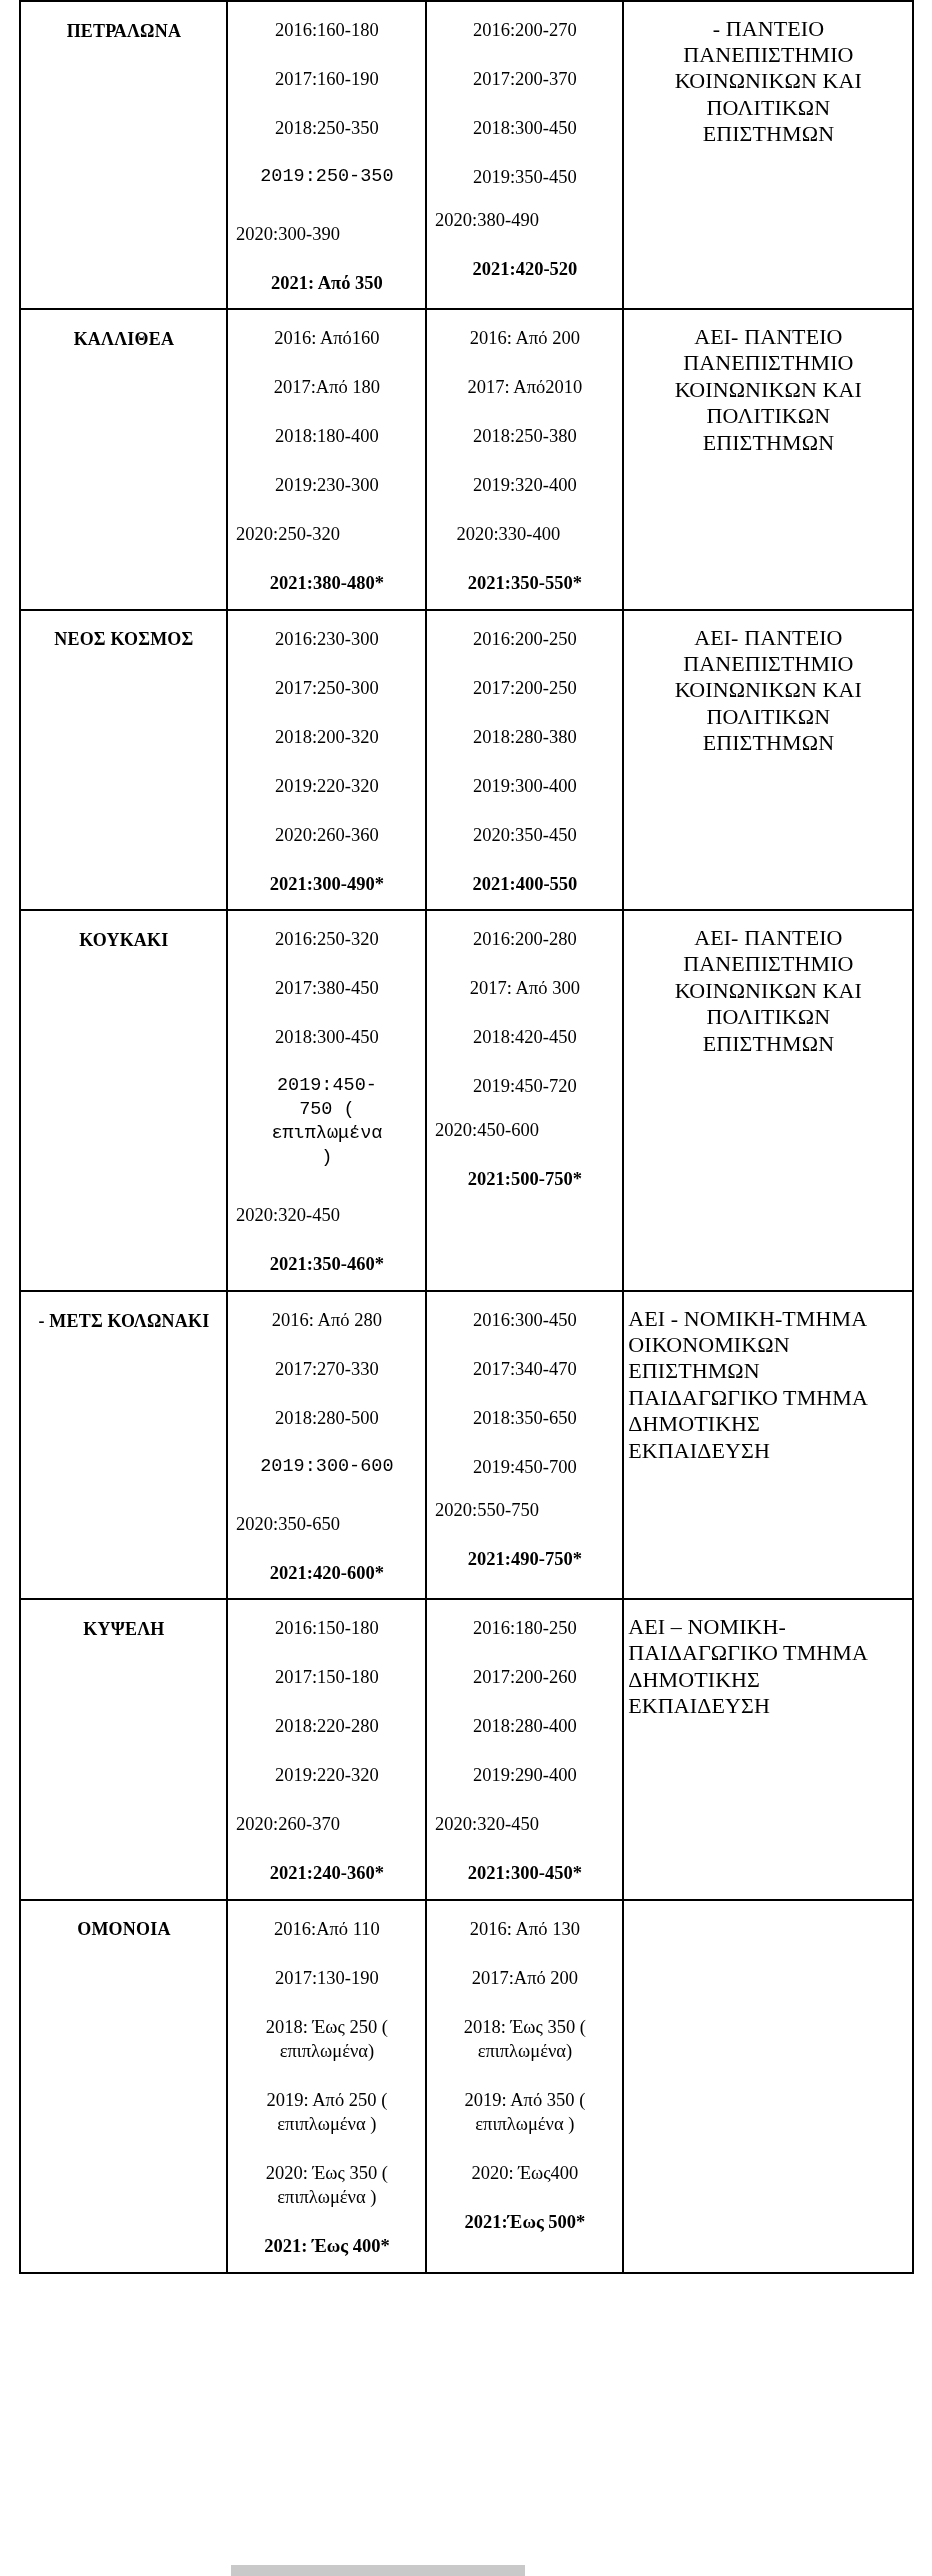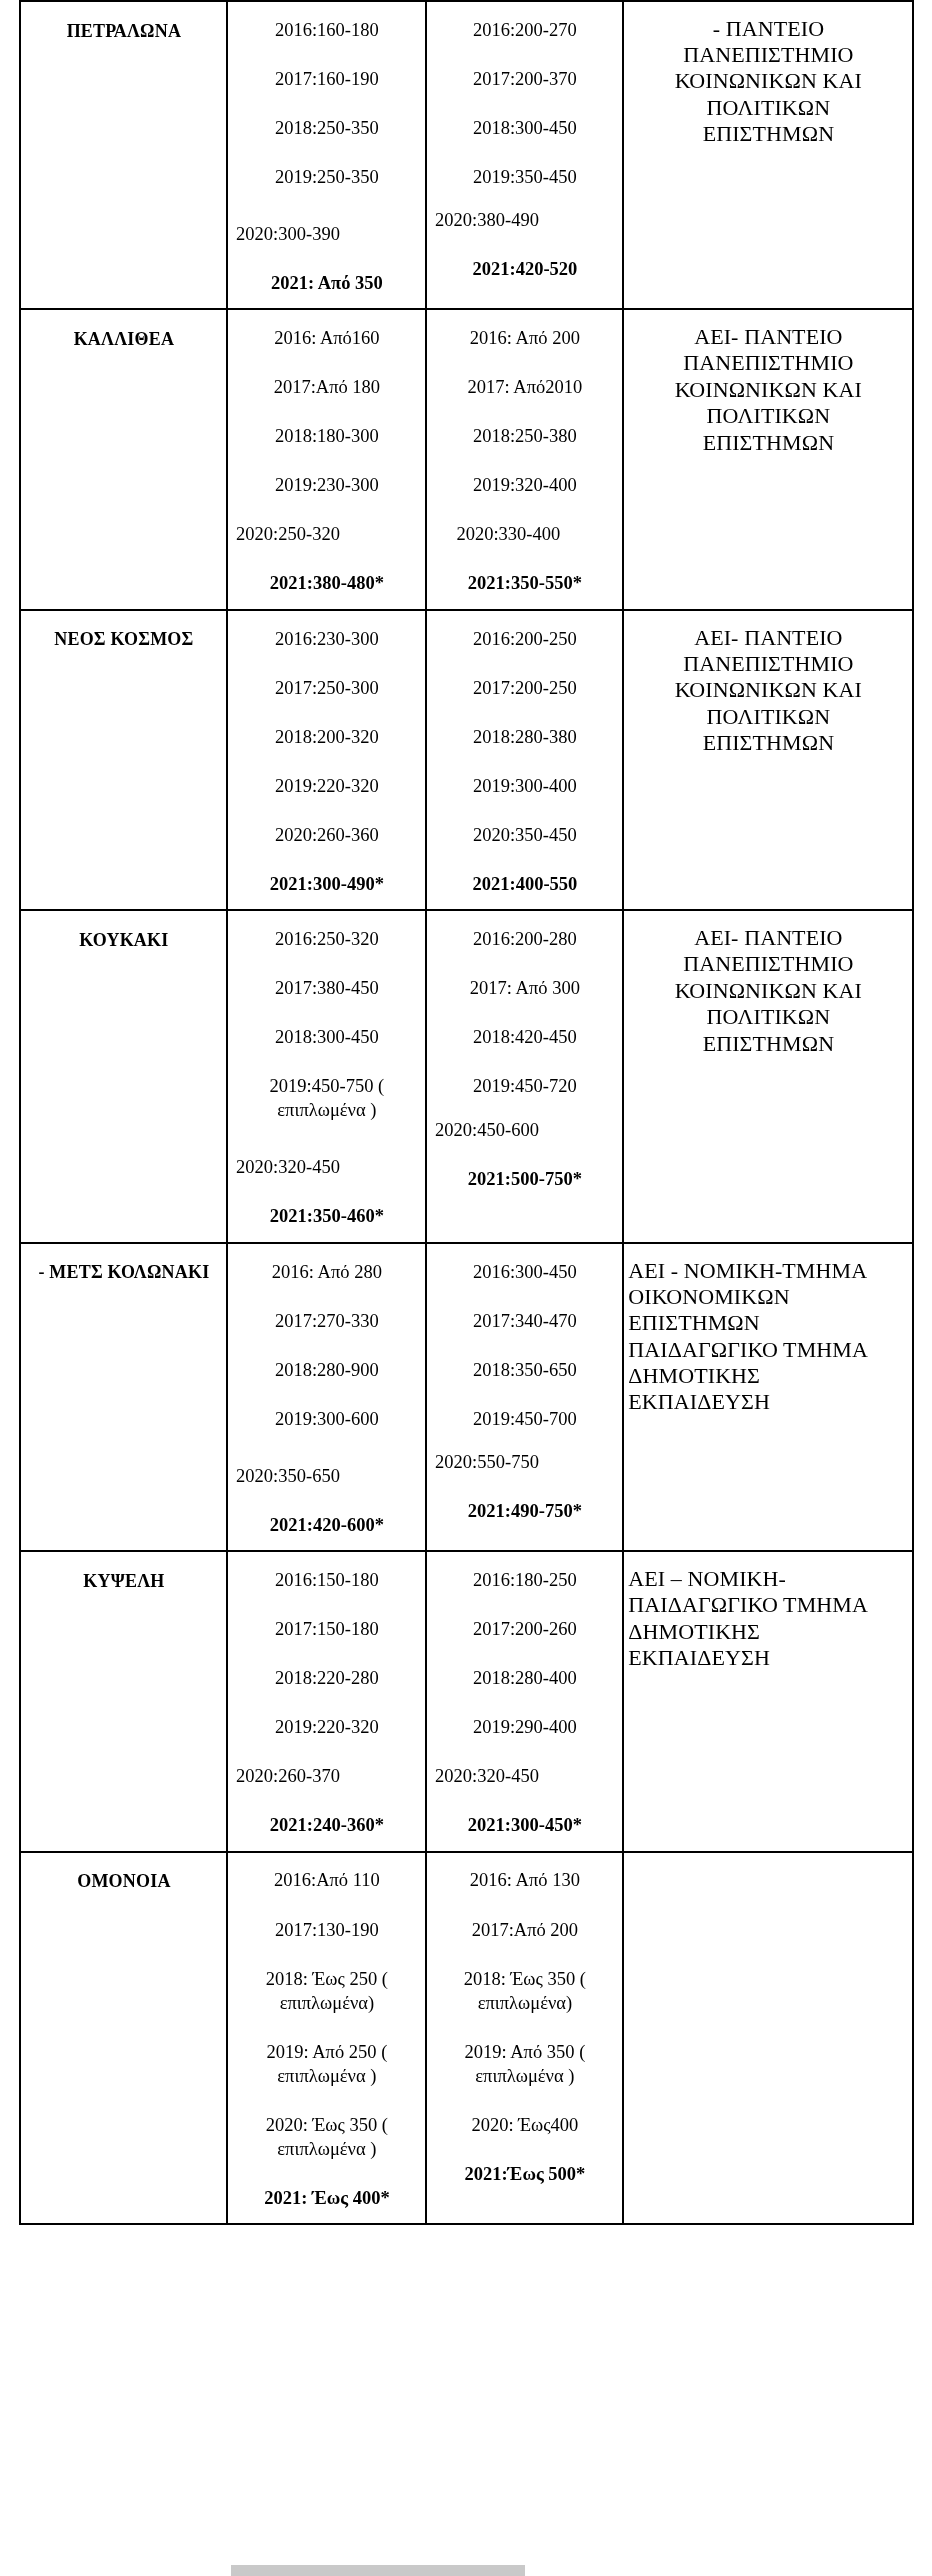--- a/index.html
+++ b/index.html
@@ -77,20 +77,21 @@
   }
   .vlist .v.left {
     text-align: left;
     padding-left: 1.9px;
   }
   .vlist .v.tight {
     margin-bottom: 19.4px;
   }
   .vlist .v.loose {
     margin-bottom: 33px;
+    font-family: Liberation Mono, monospace;
   }
 
   .uni-text {
     text-align: center;
     font-size: 22px;
     line-height: 1.2;
     padding-top: 13.6px;
     letter-spacing: 0.1px;
   }
   .uni-text .ln { display: block; }
@@ -160,21 +161,21 @@
       </tr>
 
       <tr>
         <td>
           <div class="cell-inner area-name">ΚΑΛΛΙΘΕΑ</div>
         </td>
         <td>
           <div class="cell-inner vlist">
             <div class="v">2016: Από160</div>
             <div class="v">2017:Από 180</div>
-            <div class="v">2018:180-300</div>
+            <div class="v">2018:180-400</div>
             <div class="v">2019:230-300</div>
             <div class="v left">2020:250-320</div>
             <div class="v bold">2021:380-480*</div>
           </div>
         </td>
         <td>
           <div class="cell-inner vlist">
             <div class="v">2016: Από 200</div>
             <div class="v">2017: Από2010</div>
             <div class="v">2018:250-380</div>
@@ -265,21 +266,21 @@
       </tr>
 
       <tr>
         <td>
           <div class="cell-inner area-name">- ΜΕΤΣ ΚΟΛΩΝΑΚΙ</div>
         </td>
         <td>
           <div class="cell-inner vlist">
             <div class="v">2016: Από 280</div>
             <div class="v">2017:270-330</div>
-            <div class="v">2018:280-900</div>
+            <div class="v">2018:280-500</div>
             <div class="v loose">2019:300-600</div>
             <div class="v left">2020:350-650</div>
             <div class="v bold">2021:420-600*</div>
           </div>
         </td>
         <td>
           <div class="cell-inner vlist">
             <div class="v">2016:300-450</div>
             <div class="v">2017:340-470</div>
             <div class="v">2018:350-650</div>

